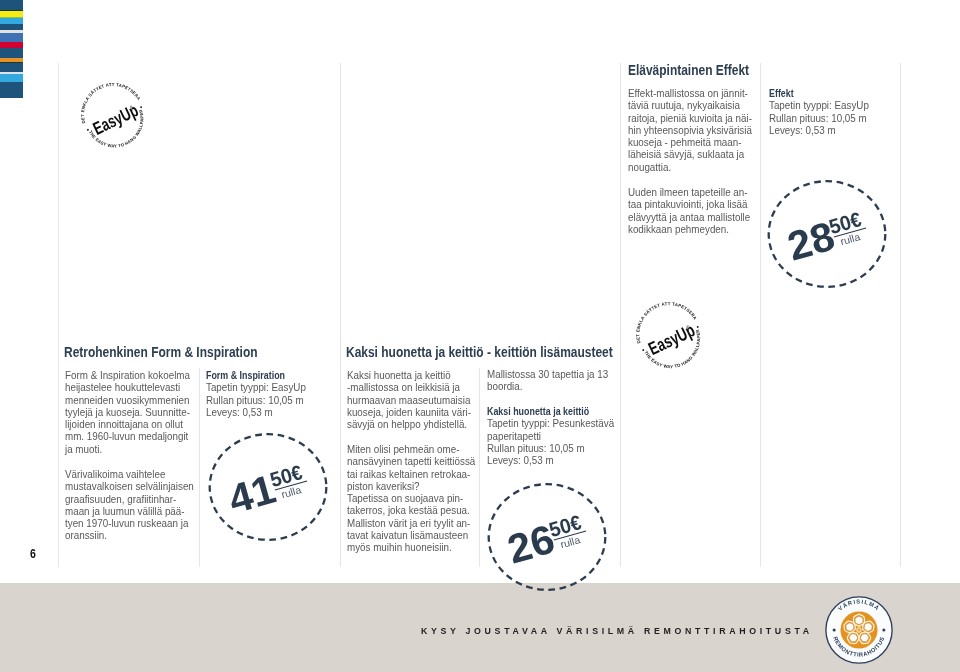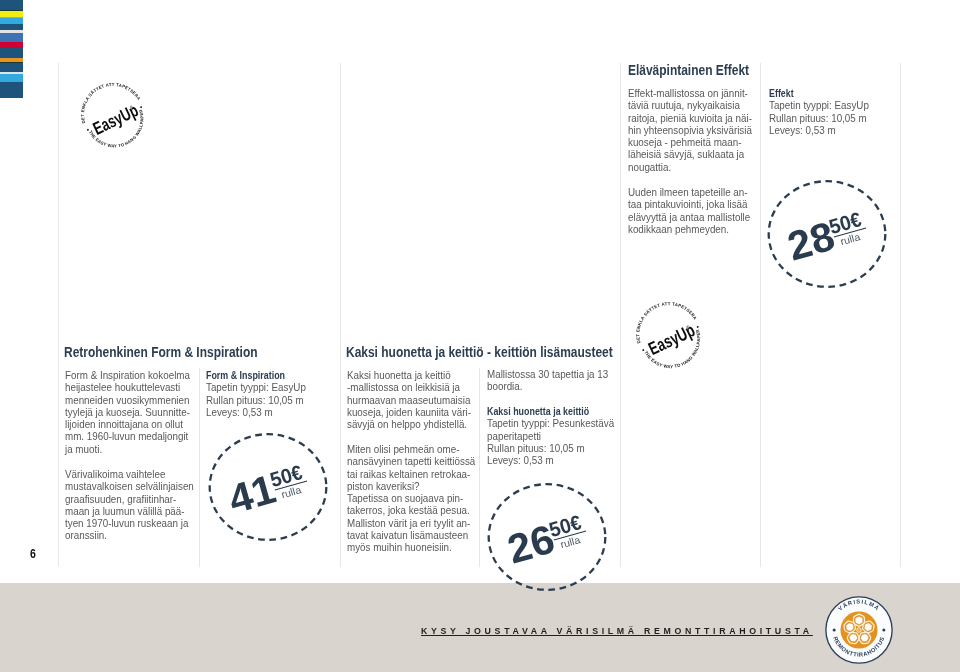--- a/index.html
+++ b/index.html
@@ -24,21 +24,21 @@
   .h1{position:absolute;font-weight:bold;font-size:14px;color:#2c3e50;
       white-space:nowrap;transform:scaleX(0.855);transform-origin:left top;}
 
   .body{position:absolute;font-size:10.4px;line-height:12.25px;color:#58585a;
         transform:scaleX(0.945);transform-origin:left top;}
   .body .hd{color:#2c3e50;font-weight:bold;display:block;
             transform:scaleX(0.905);transform-origin:left top;white-space:nowrap;}
   .body .ln{white-space:nowrap;}
 
   .footer-text{position:absolute;font-size:8.8px;font-weight:bold;
-     letter-spacing:3.66px;color:#231f20;text-decoration:underline;}
+     letter-spacing:3.66px;color:#231f20;}
 
   .seal{position:absolute;}
   .pricebadge{position:absolute;z-index:5;}
   .logo{position:absolute;}
 </style>
 </head>
 <body>
 
 <div class="page"></div>
 

